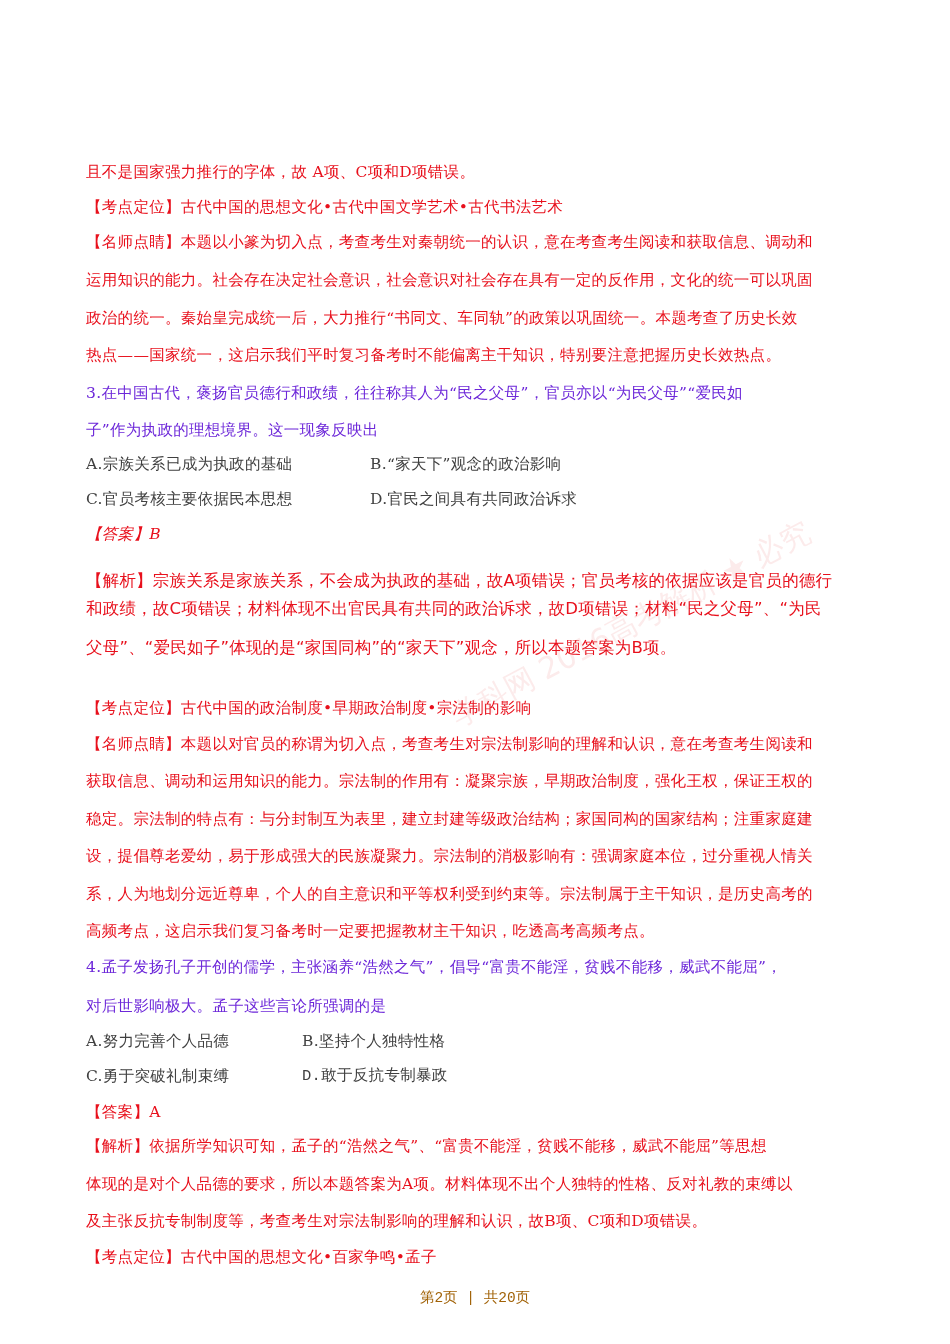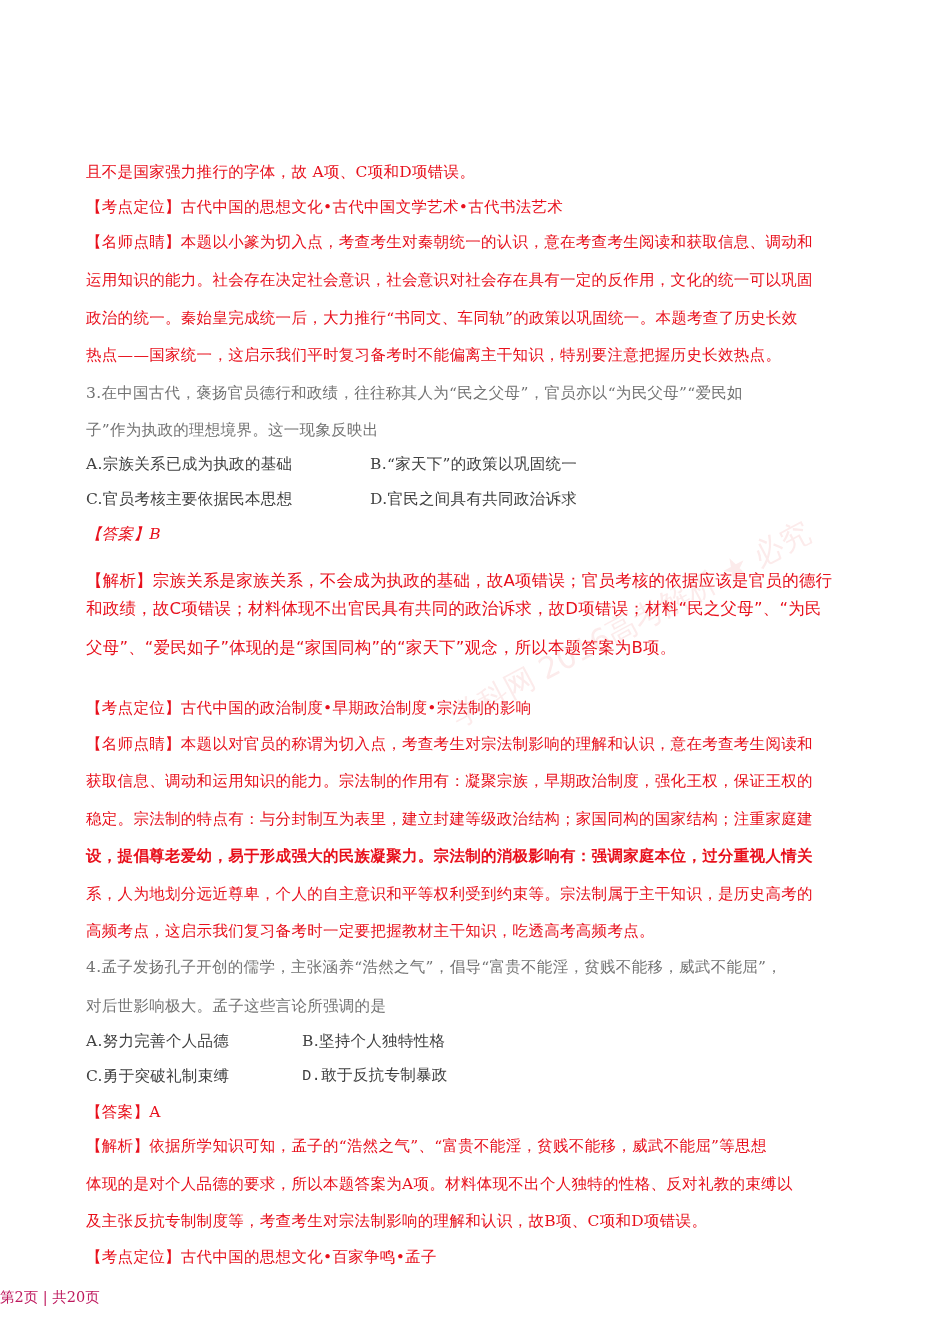--- a/index.html
+++ b/index.html
@@ -1,24 +1,24 @@
 <!DOCTYPE html>
 <html><head>
 <meta charset="utf-8">
 <style>
   html, body { margin: 0; padding: 0; background: #ffffff; }
   body { width: 950px; height: 1344px; position: relative; overflow: hidden;
          font-family: "DejaVu Serif", "Liberation Serif", serif; }
   .page { position: absolute; left: 0; top: 0; width: 950px; height: 1104px; margin-top: 44px; }
   .line { position: absolute; left: 86px; font-size: 15.5px; line-height: 20px; white-space: nowrap; letter-spacing: 0.3px; }
   .red { color: #e8101c; }
-  .black { color: #737373; }
+  .black { color: #6d28d9; }
   .bold-red { color: #e8101c; font-family: "DejaVu Sans", "Liberation Sans", sans-serif; font-size: 16.5px; letter-spacing: 0.2px; }
   .opt { position: absolute; font-size: 15.5px; line-height: 20px; white-space: nowrap; color: #404040; letter-spacing: 0.3px; }
-  .footer { position: absolute; left: 0; width: 950px; top: 1244px; font-size: 14.5px; color: #be185d; }
+  .footer { position: absolute; left: 0; width: 950px; top: 1244px; text-align: center; font-size: 14.5px; color: #a16207; font-family: Liberation Mono, monospace; }
   .watermark { position: absolute; color: rgba(230,60,60,0.10); font-size: 30px; font-family: "DejaVu Sans", sans-serif;
                transform: rotate(-28deg); white-space: nowrap; pointer-events: none; }
 </style>
 </head>
 <body>
 
 <div class="page">
   <div id="lines">
       <div class="line red" style="top: 118px;">且不是国家强力推行的字体，故 A项、C项和D项错误。</div>
       <div class="line red" style="top: 153px;">【考点定位】古代中国的思想文化•古代中国文学艺术•古代书法艺术</div>
@@ -29,34 +29,34 @@
       <div class="line black" style="top: 339px;">3.在中国古代，褒扬官员德行和政绩，往往称其人为“民之父母”，官员亦以“为民父母”“爱民如</div>
       <div class="line black" style="top: 376px;">子”作为执政的理想境界。这一现象反映出</div>
       <div class="line red" style="top: 480px; font-style: italic;">【答案】B</div>
       <div class="line bold-red" style="top: 527px;">【解析】宗族关系是家族关系，不会成为执政的基础，故A项错误；官员考核的依据应该是官员的德行</div>
       <div class="line bold-red" style="top: 555px;">和政绩，故C项错误；材料体现不出官民具有共同的政治诉求，故D项错误；材料“民之父母”、“为民</div>
       <div class="line bold-red" style="top: 594px;">父母”、“爱民如子”体现的是“家国同构”的“家天下”观念，所以本题答案为B项。</div>
       <div class="line red" style="top: 654px;">【考点定位】古代中国的政治制度•早期政治制度•宗法制的影响</div>
       <div class="line red" style="top: 690px;">【名师点睛】本题以对官员的称谓为切入点，考查考生对宗法制影响的理解和认识，意在考查考生阅读和</div>
       <div class="line red" style="top: 727px;">获取信息、调动和运用知识的能力。宗法制的作用有：凝聚宗族，早期政治制度，强化王权，保证王权的</div>
       <div class="line red" style="top: 765px;">稳定。宗法制的特点有：与分封制互为表里，建立封建等级政治结构；家国同构的国家结构；注重家庭建</div>
-      <div class="line red" style="top: 802px; font-weight: bold;">设，提倡尊老爱幼，易于形成强大的民族凝聚力。宗法制的消极影响有：强调家庭本位，过分重视人情关</div>
+      <div class="line red" style="top: 802px;">设，提倡尊老爱幼，易于形成强大的民族凝聚力。宗法制的消极影响有：强调家庭本位，过分重视人情关</div>
       <div class="line red" style="top: 840px;">系，人为地划分远近尊卑，个人的自主意识和平等权利受到约束等。宗法制属于主干知识，是历史高考的</div>
       <div class="line red" style="top: 877px;">高频考点，这启示我们复习备考时一定要把握教材主干知识，吃透高考高频考点。</div>
       <div class="line black" style="top: 913px;">4.孟子发扬孔子开创的儒学，主张涵养“浩然之气”，倡导“富贵不能淫，贫贱不能移，威武不能屈”，</div>
       <div class="line black" style="top: 952px;">对后世影响极大。孟子这些言论所强调的是</div>
       <div class="line red" style="top: 1058px;">【答案】A</div>
       <div class="line red" style="top: 1092px;">【解析】依据所学知识可知，孟子的“浩然之气”、“富贵不能淫，贫贱不能移，威武不能屈”等思想</div>
       <div class="line red" style="top: 1130px;">体现的是对个人品德的要求，所以本题答案为A项。材料体现不出个人独特的性格、反对礼教的束缚以</div>
       <div class="line red" style="top: 1167px;">及主张反抗专制制度等，考查考生对宗法制影响的理解和认识，故B项、C项和D项错误。</div>
       <div class="line red" style="top: 1203px;">【考点定位】古代中国的思想文化•百家争鸣•孟子</div>
     </div>
   <div id="q3">
       <div class="opt" style="left: 86px; top: 410px;">A.宗族关系已成为执政的基础</div>
-      <div class="opt" style="left: 370px; top: 410px;">B.“家天下”的政策以巩固统一</div>
+      <div class="opt" style="left: 370px; top: 410px;">B.“家天下”观念的政治影响</div>
       <div class="opt" style="left: 86px; top: 445px;">C.官员考核主要依据民本思想</div>
       <div class="opt" style="left: 370px; top: 445px;">D.官民之间具有共同政治诉求</div>
     </div>
   <div id="q4">
       <div class="opt" style="left: 86px; top: 987px;">A.努力完善个人品德</div>
       <div class="opt" style="left: 302px; top: 987px;">B.坚持个人独特性格</div>
       <div class="opt" style="left: 86px; top: 1022px;">C.勇于突破礼制束缚</div>
       <div class="opt" style="left: 302px; top: 1022px; font-family: Liberation Mono, monospace;">D.敢于反抗专制暴政</div>
     </div>
   <div class="watermark" style="left:430px; top:560px;">学科网 2016高考解析 ★ 必究</div>

